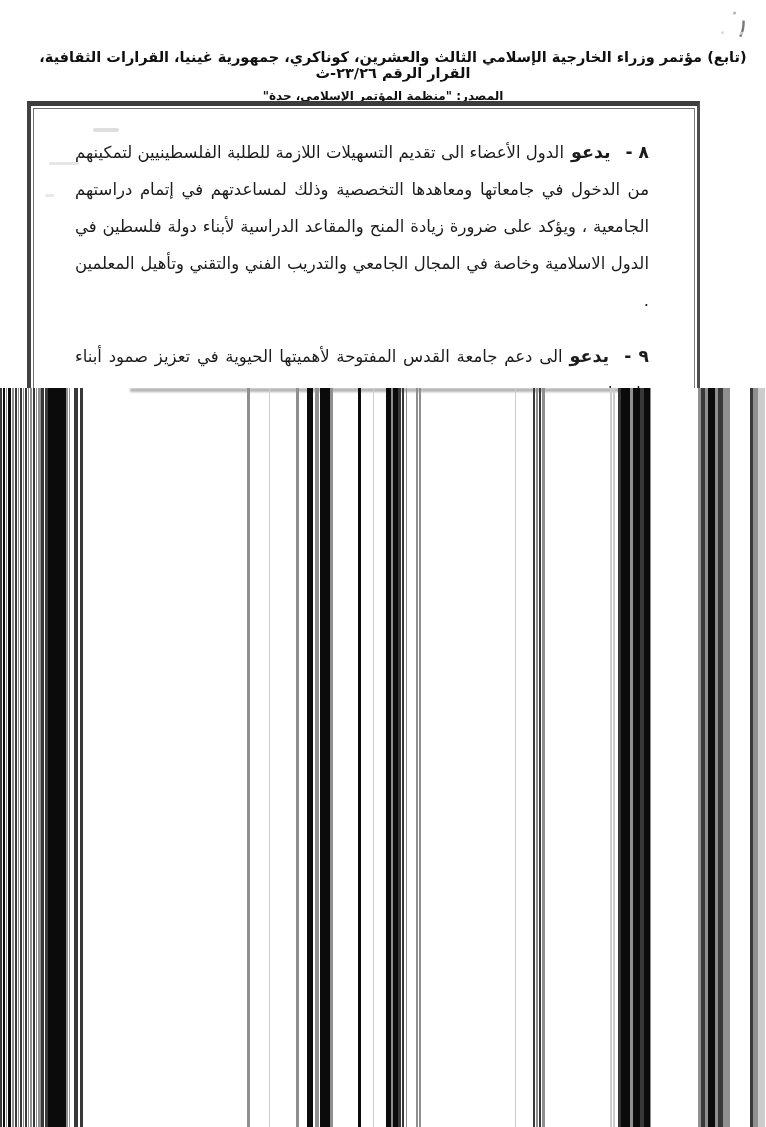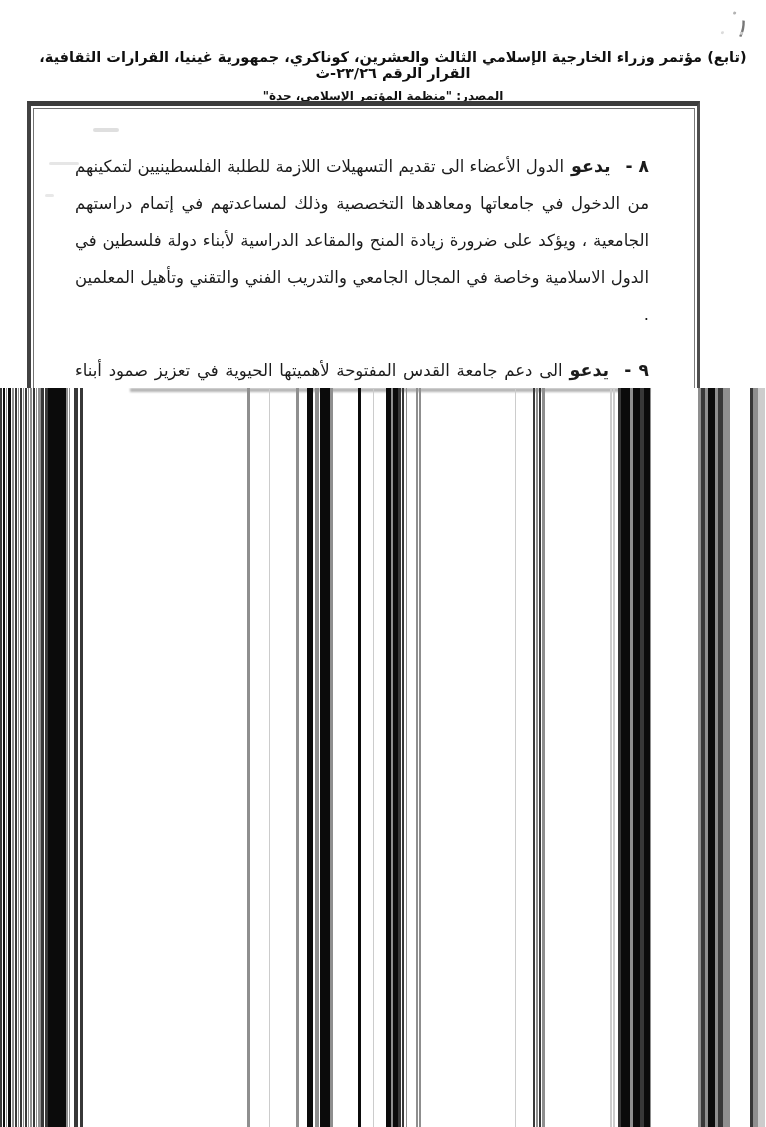--- a/index.html
+++ b/index.html
@@ -31,21 +31,21 @@
     border-right:3px solid #4e4e4e;
     background:transparent;
   }
   .frame::after{
     content:"";position:absolute;left:2px;right:2px;top:2px;bottom:0;
     border-top:1px solid #6f6f6f;border-left:1px solid #737373;border-right:1px solid #7a7a7a;
     pointer-events:none;
   }
   .frame-content{
     position:absolute;left:0;right:0;top:0;bottom:0;
-    padding:42px 48px 0 44px;
+    padding:28px 48px 0 44px;
     direction:rtl;
   }
   .para{
     direction:rtl;text-align:justify;
     font-size:16.5px;line-height:37px;color:#1b1b1b;
   }
   .para + .para{margin-top:19px;}
   .para-num{font-weight:bold;font-size:17px;margin-left:15px;white-space:nowrap;}
   .para-kw{font-weight:bold;font-size:17.5px;margin-left:7px;}
   .garbled-line{

